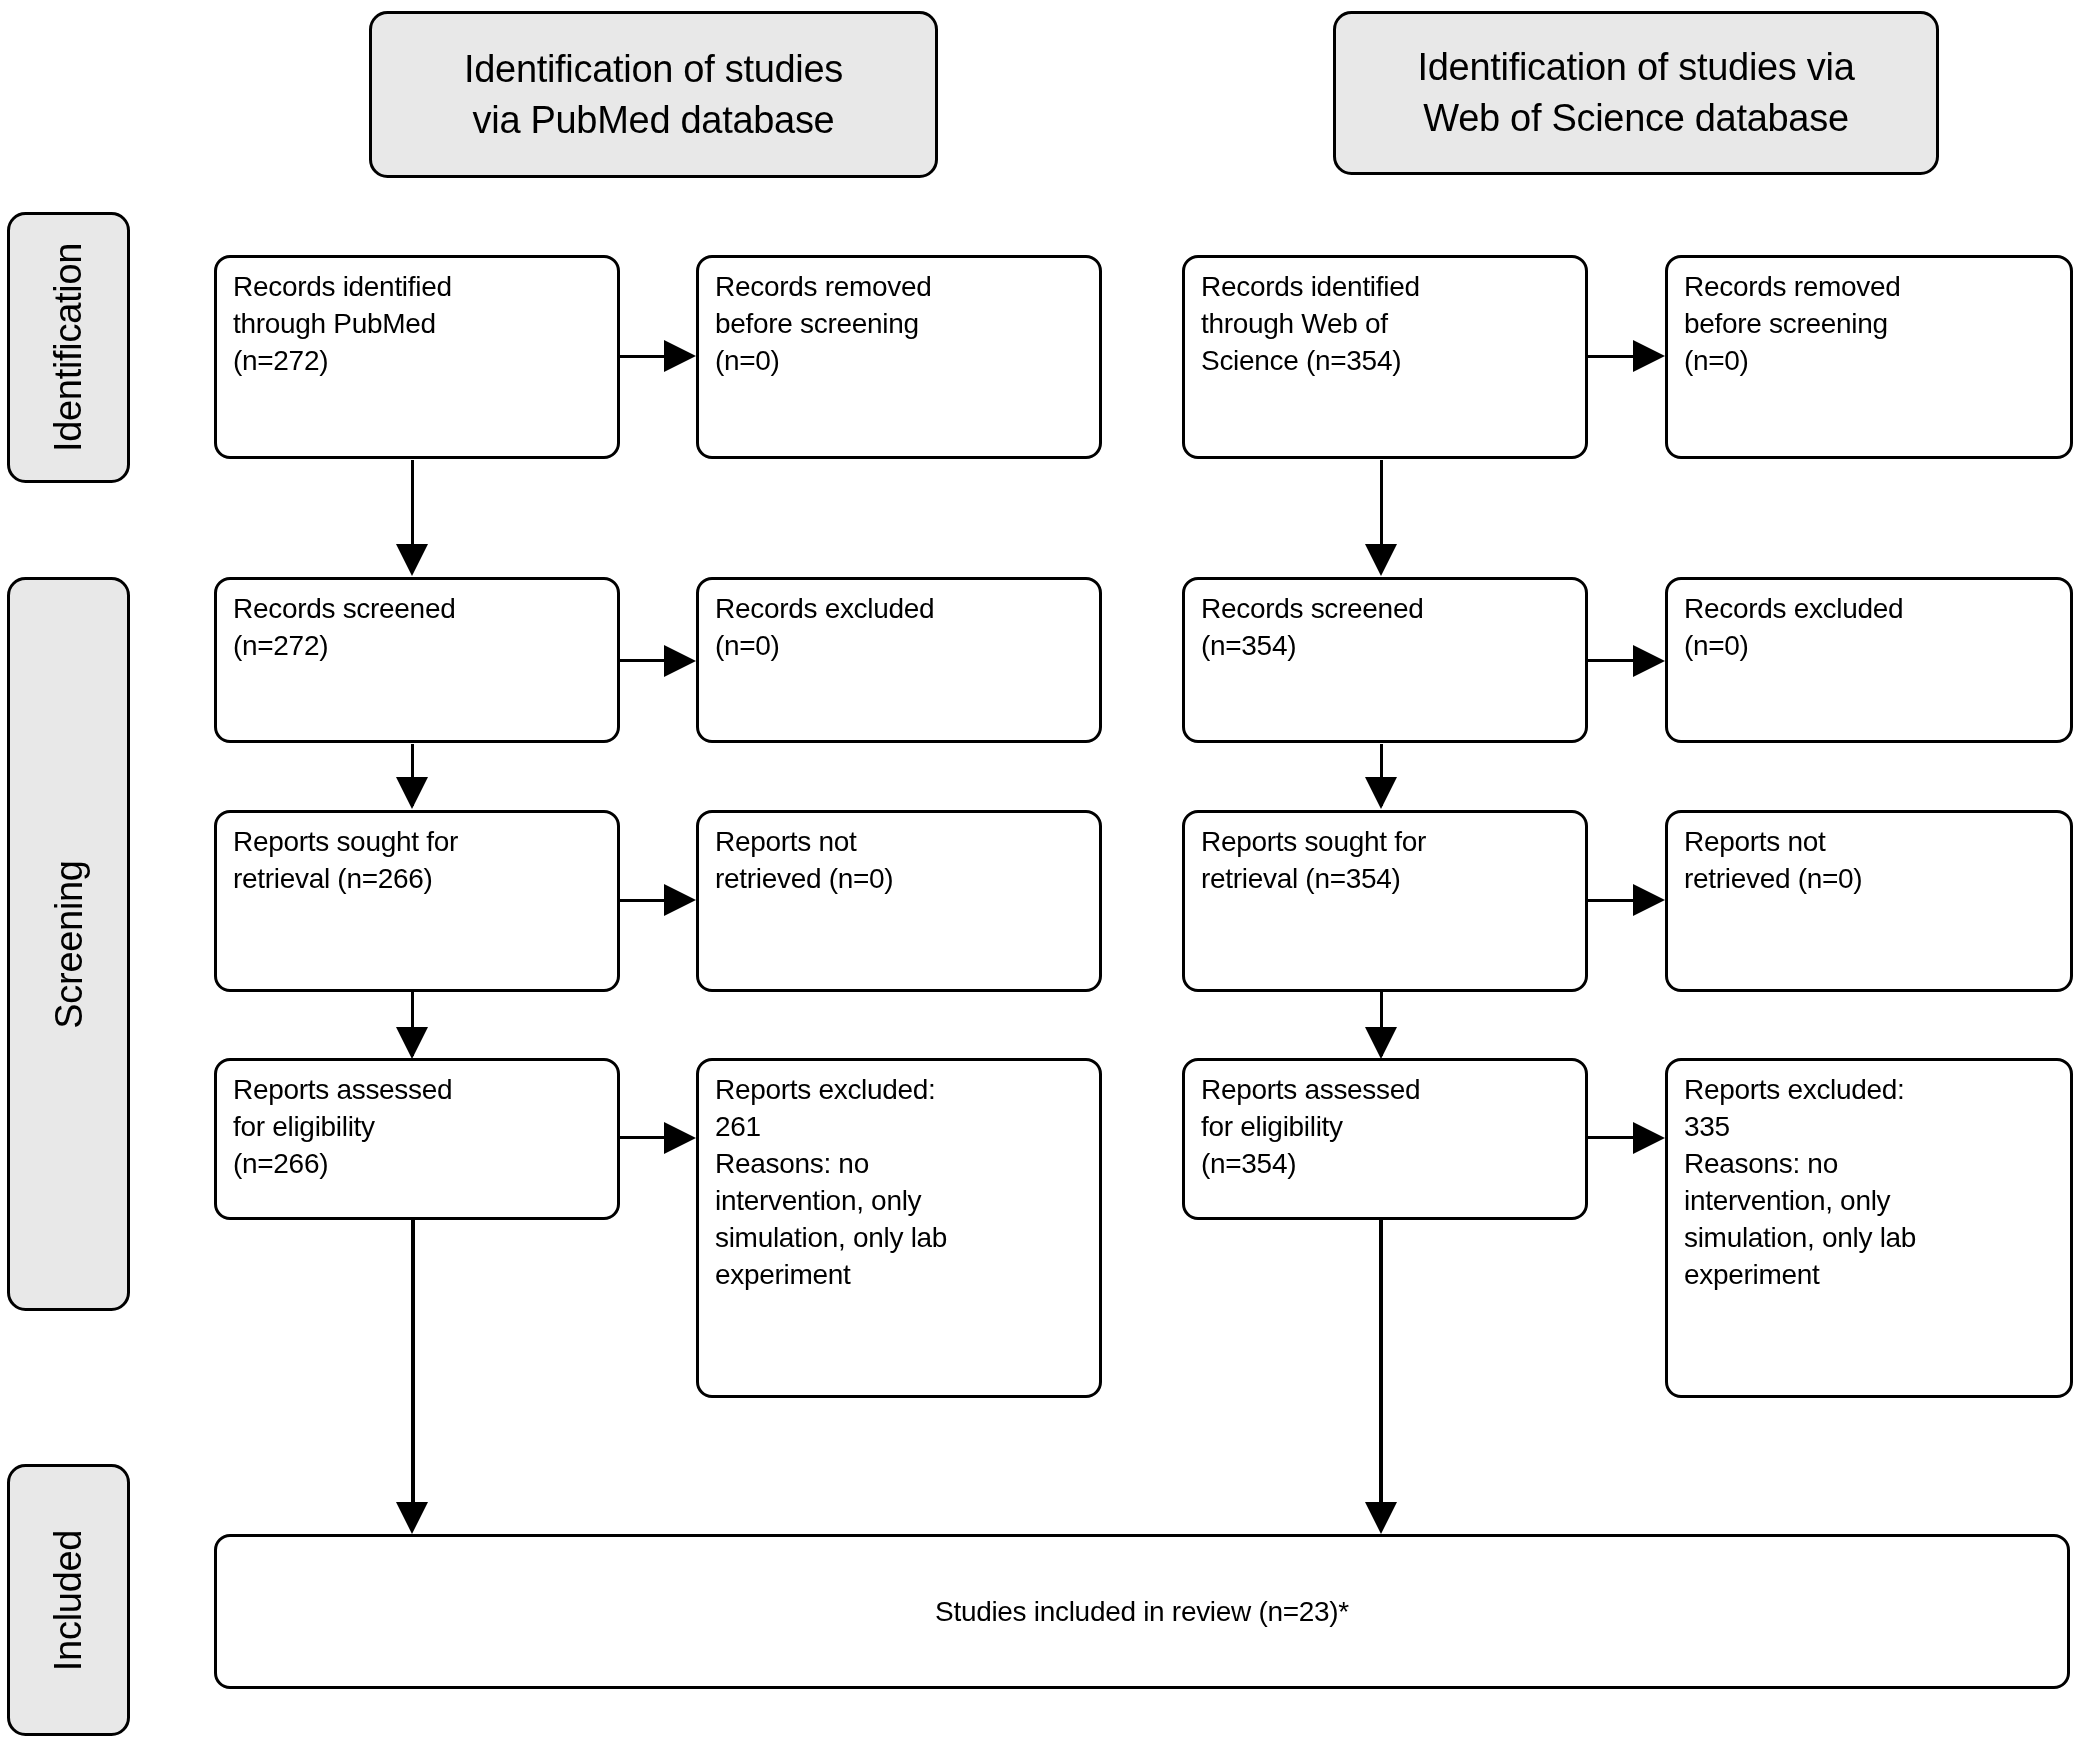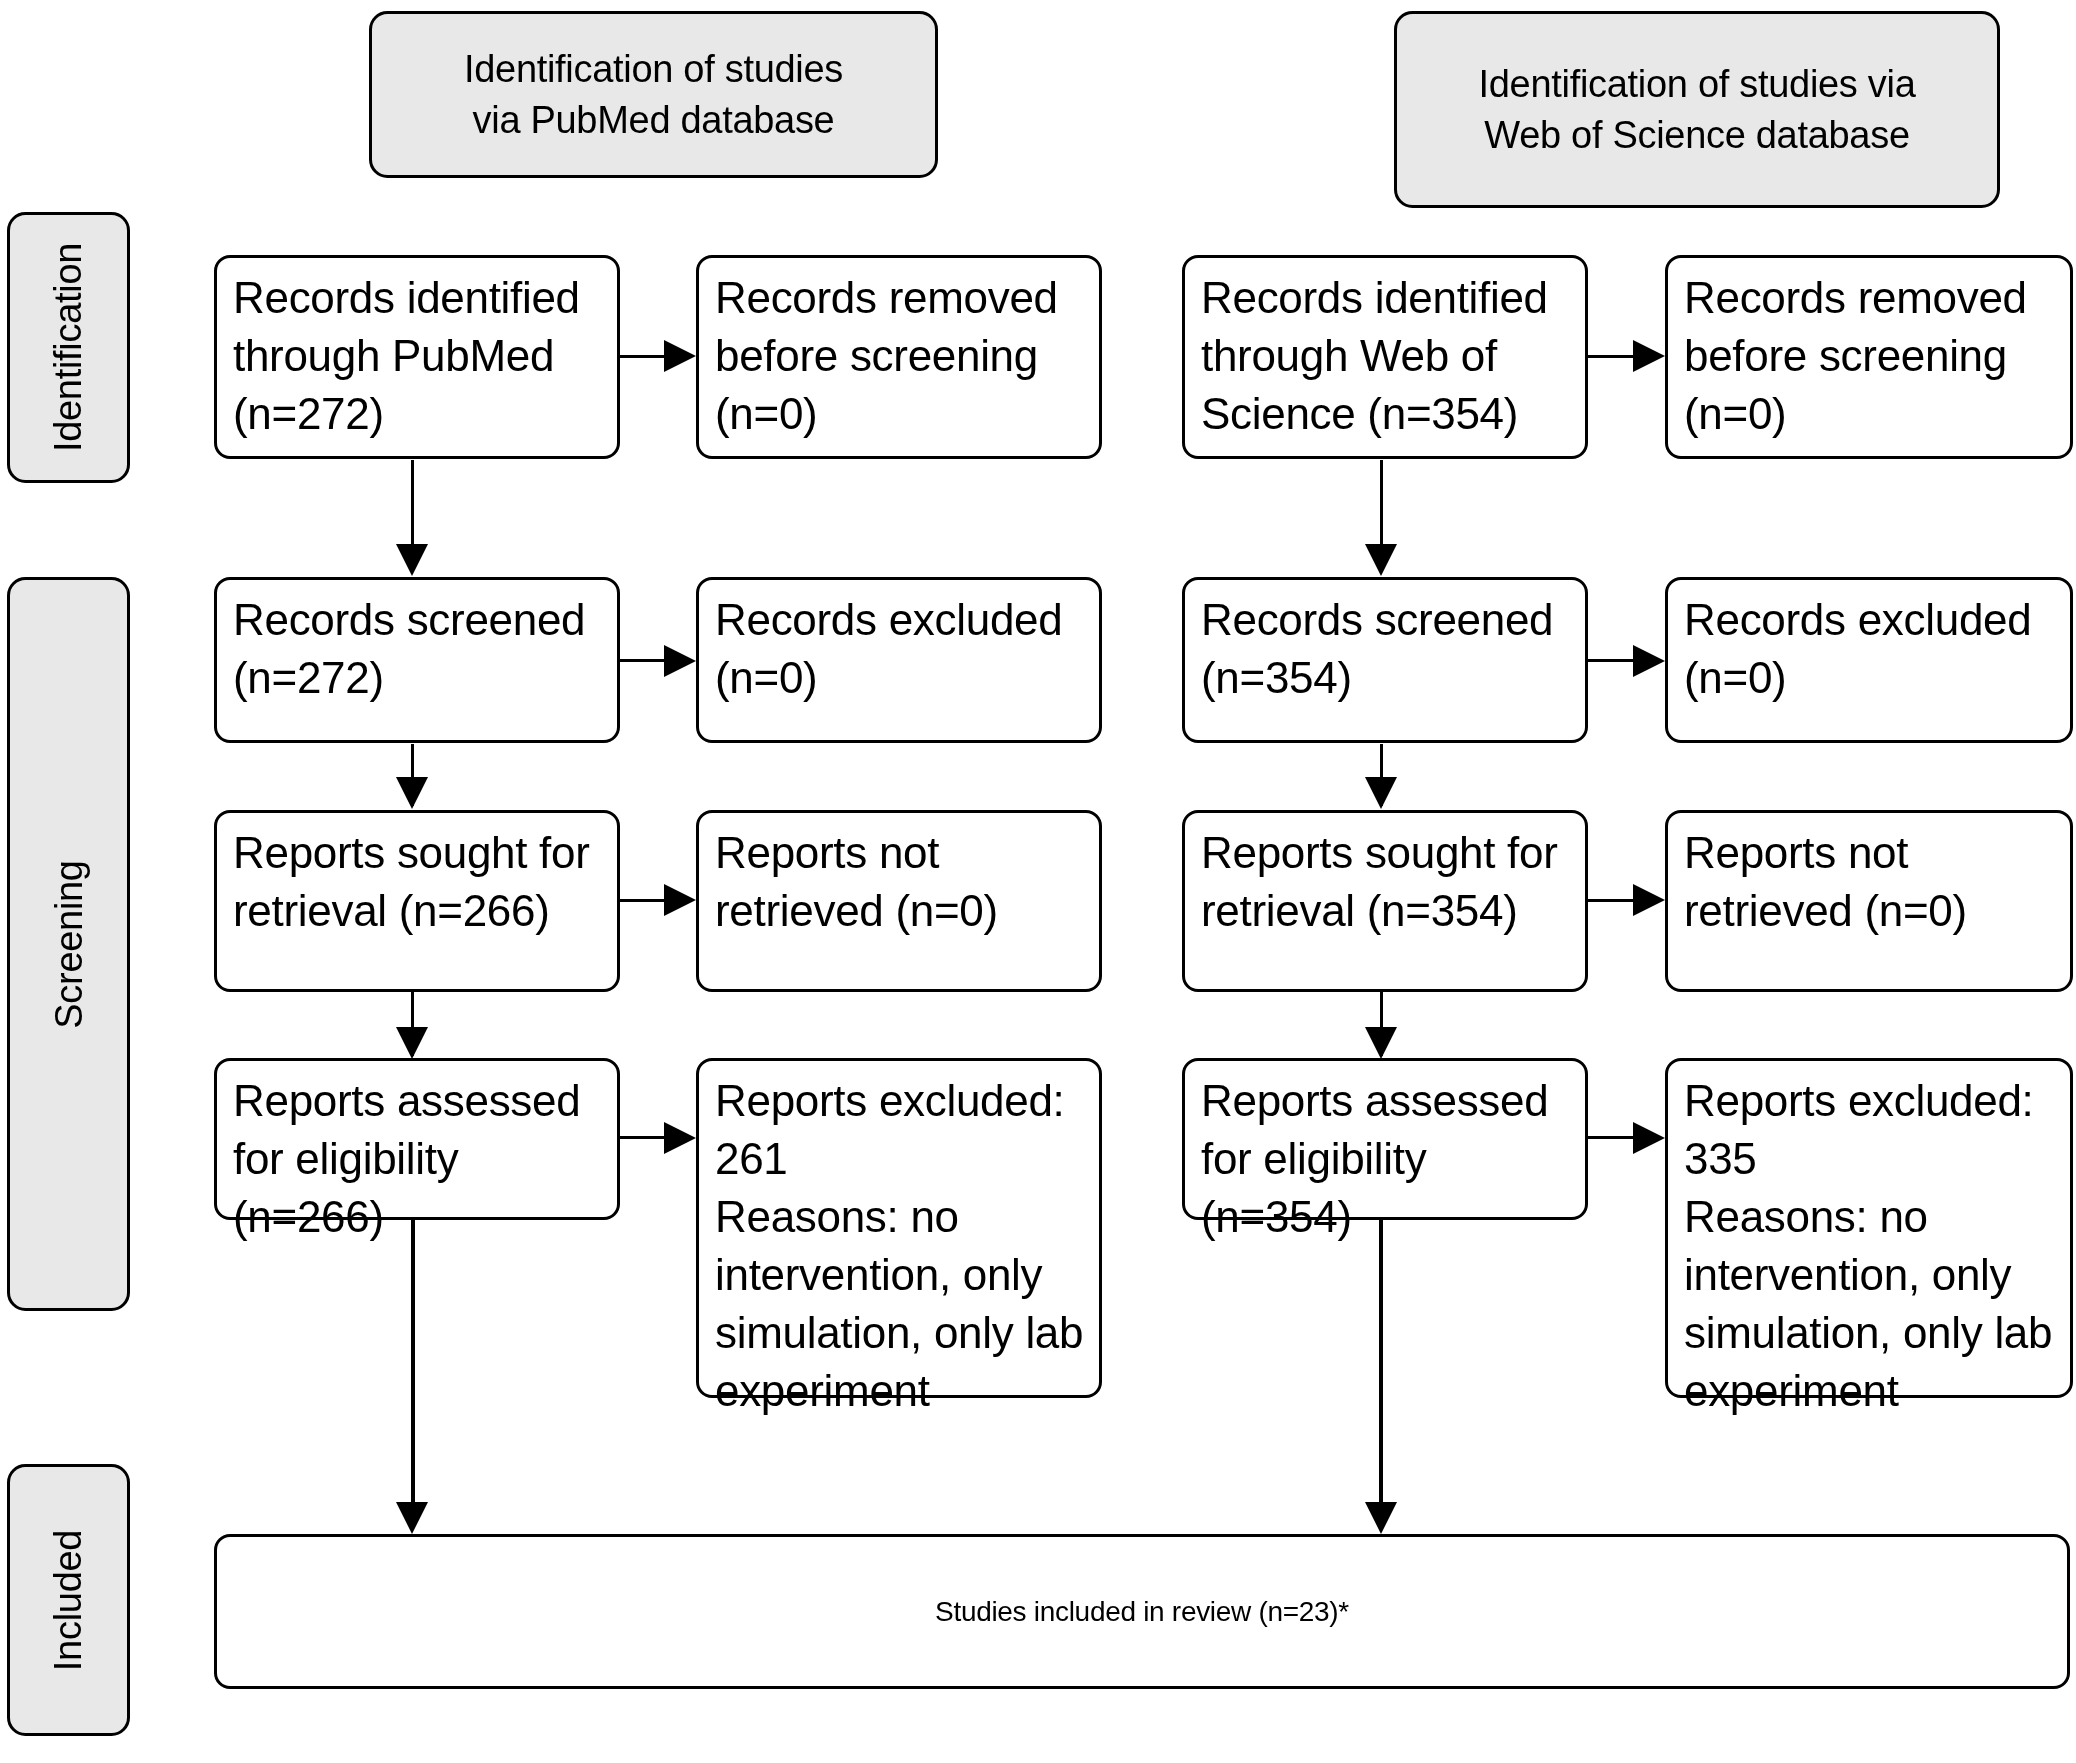--- a/index.html
+++ b/index.html
@@ -25,21 +25,21 @@
     box-sizing: border-box;
     border: 3.1px solid #000000;
     border-radius: 16px;
     background: #ffffff;
   }
   .box .txt {
     position: absolute;
     left: 16px;
     right: 8.6px;
     top: 11px;
-    font-size: 44px;
+    font-size: 28px;
     line-height: 1.32;
     letter-spacing: -0.3px;
     white-space: pre-line;
     text-align: left;
   }
 
   
   .header-box {
     position: absolute;
     box-sizing: border-box;
@@ -126,21 +126,21 @@
 </head>
 <body>
 
 <div id="canvas">
 
   <div class="header-box" style="left:369px; top:11px; width:569px; height:167px;">
     <div class="txt">Identification of studies
 via PubMed database</div>
   </div>
 
-  <div class="header-box" style="left:1394px; top:11px; width:606px; height:197px;">
+  <div class="header-box" style="left:1333px; top:11px; width:606px; height:164px;">
     <div class="txt">Identification of studies via
 Web of Science database</div>
   </div>
 
   <div class="phase" style="left:7.4px; top:212px; width:123px; height:271px;">
     <div class="vtxt">Identification</div>
   </div>
 
   <div class="phase" style="left:7.4px; top:577px; width:123px; height:734px;">
     <div class="vtxt">Screening</div>

